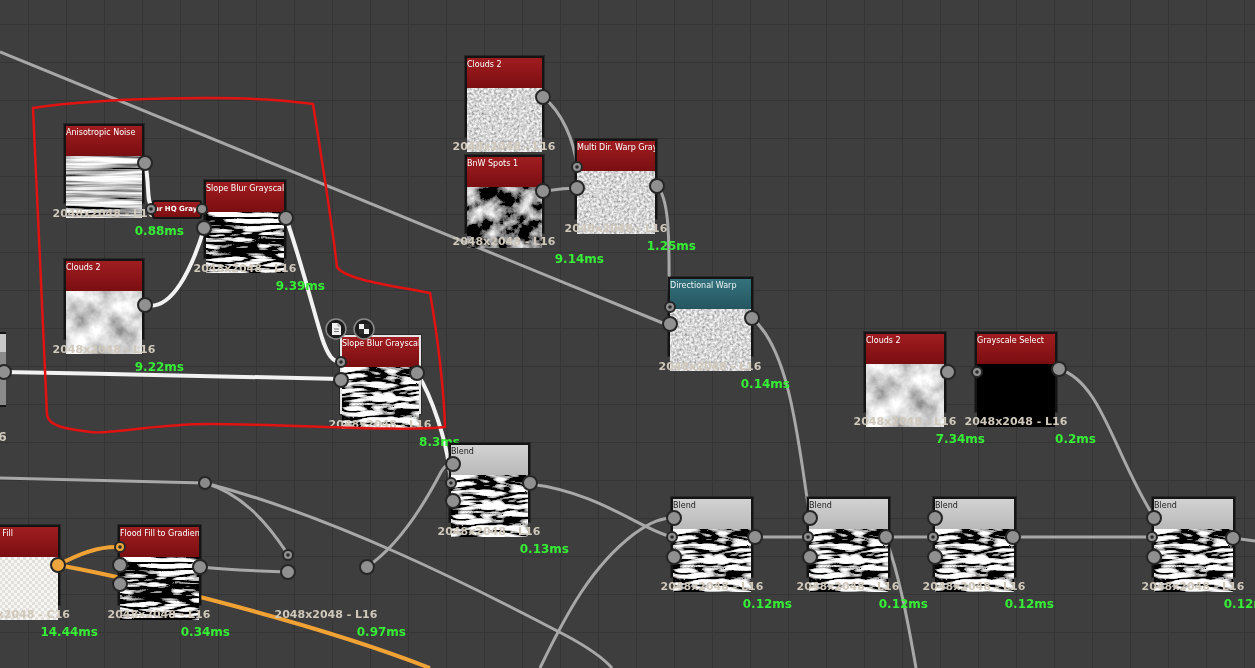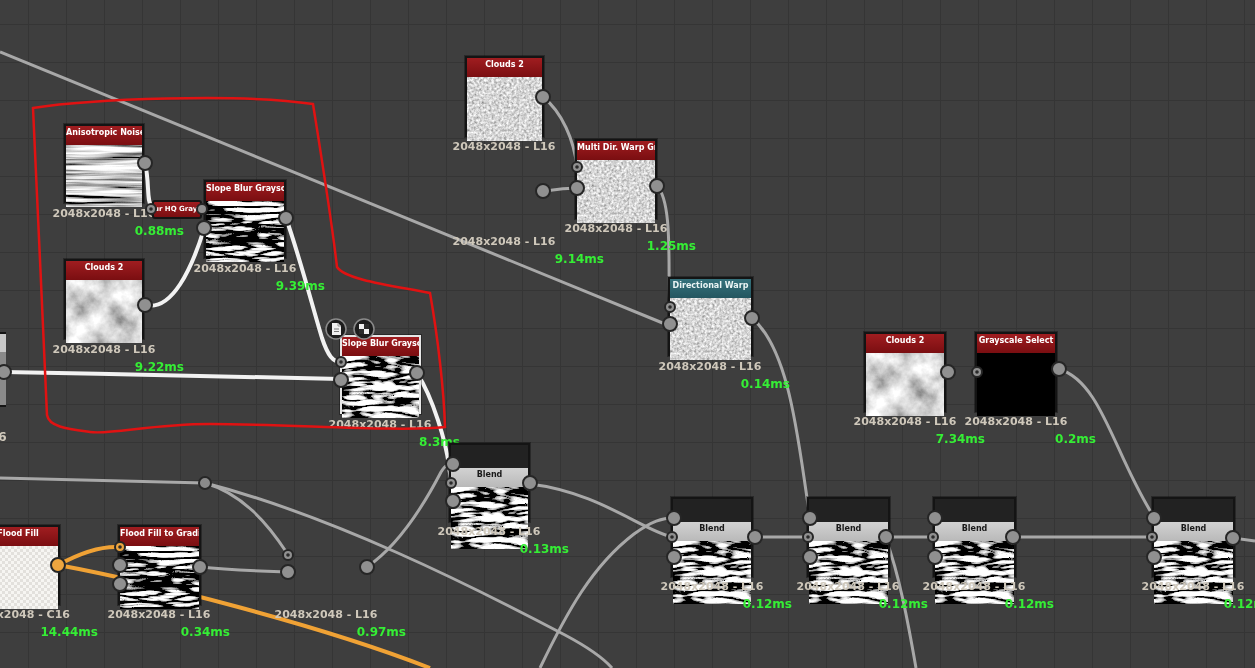--- a/index.html
+++ b/index.html
@@ -3,26 +3,26 @@
 <meta charset="utf-8">
 <style>
   html,body{margin:0;padding:0;background:#2b2b2b;font-family:"DejaVu Sans","Liberation Sans",sans-serif;}
   #canvas{position:relative;width:1255px;height:668px;overflow:hidden;
     background-color:#3e3e3e;
     background-image:linear-gradient(#353535 1px,transparent 1px),linear-gradient(90deg,#353535 1px,transparent 1px);
     background-size:38px 38px;background-position:-10px -14px;}
   svg.layer{position:absolute;left:0;top:0;pointer-events:none;}
   .node{position:absolute;box-sizing:border-box;border:2px solid #141414;background:#222;box-shadow:0 0 0 1px #00000055;}
   .node.selected{border-color:#e6e6e6;}
-  .hd{height:19px;line-height:13px;font-size:8px;font-weight:bold;text-align:center;color:#fff;
+  .hd{height:30px;line-height:13px;font-size:8px;font-weight:normal;text-align:left;color:#fff;
       overflow:hidden;white-space:nowrap;letter-spacing:0;}
   .hd-red{background:linear-gradient(#a01d20,#7a0e11);}
   .hd-teal{background:linear-gradient(#35727c,#245660);color:#eaf4f4;}
   .hd-olive{background:linear-gradient(#b0bc66,#97a34c);color:#1c2604;}
-  .hd-gray{background:linear-gradient(#d2d2d2,#b9b9b9);color:#1a1a1a;margin-top:23px;}
+  .hd-gray{background:linear-gradient(#d2d2d2,#b9b9b9);color:#1a1a1a;}
   .thumb{display:block;width:100%;height:calc(100% - 13px);}
   .thumb svg{display:block;width:100%;height:100%;}
   .checker{width:100%;height:calc(100% - 13px);
     background:repeating-conic-gradient(#e2e0dc 0 25%,#f6f5f2 0 50%) 0 0/6px 6px;}
   .node-compact{position:absolute;box-sizing:border-box;border:2px solid #141414;border-radius:3px;
     background:linear-gradient(#a01d20,#7a0e11);color:#fff;font-size:7px;font-weight:bold;
     text-align:center;line-height:15px;overflow:hidden;white-space:nowrap;}
   .nsize{position:absolute;width:160px;text-align:center;font-size:11px;font-weight:bold;color:#cfc8bb;}
   .ntime{position:absolute;width:160px;text-align:right;font-size:12px;font-weight:bold;color:#35ee35;}
   .sliver{position:absolute;left:0;top:332px;width:6px;height:71px;background:linear-gradient(#c8c8c8 0 18px,#8a8a8a 18px);border-bottom:2px solid #141414;border-top:2px solid #141414;}
@@ -173,20 +173,28 @@
   <div class="node" style="left:465px;top:56px;width:79px;height:81px">
     <div class="hd hd-red">Clouds 2</div>
     <div class="thumb">
         <svg>
           <rect width="100%" height="100%" filter="url(#f-grain)"></rect>
         </svg>
       </div>
   </div>
   <div class="nsize" style="left:424px;top:140px">2048x2048 - L16</div>
 
+  <div class="node" style="left:465px;top:155px;width:79px;height:78px">
+    <div class="hd hd-red">BnW Spots 1</div>
+    <div class="thumb">
+        <svg>
+          <rect width="100%" height="100%" filter="url(#f-spots)"></rect>
+        </svg>
+      </div>
+  </div>
   <div class="nsize" style="left:424px;top:235px">2048x2048 - L16</div>
   <div class="ntime" style="left:444px;top:252px">9.14ms</div>
 
   <div class="node" style="left:575px;top:139px;width:82px;height:80px">
     <div class="hd hd-red">Multi Dir. Warp Grayscale</div>
     <div class="thumb">
         <svg>
           <rect width="100%" height="100%" filter="url(#f-grain)"></rect>
         </svg>
       </div>

